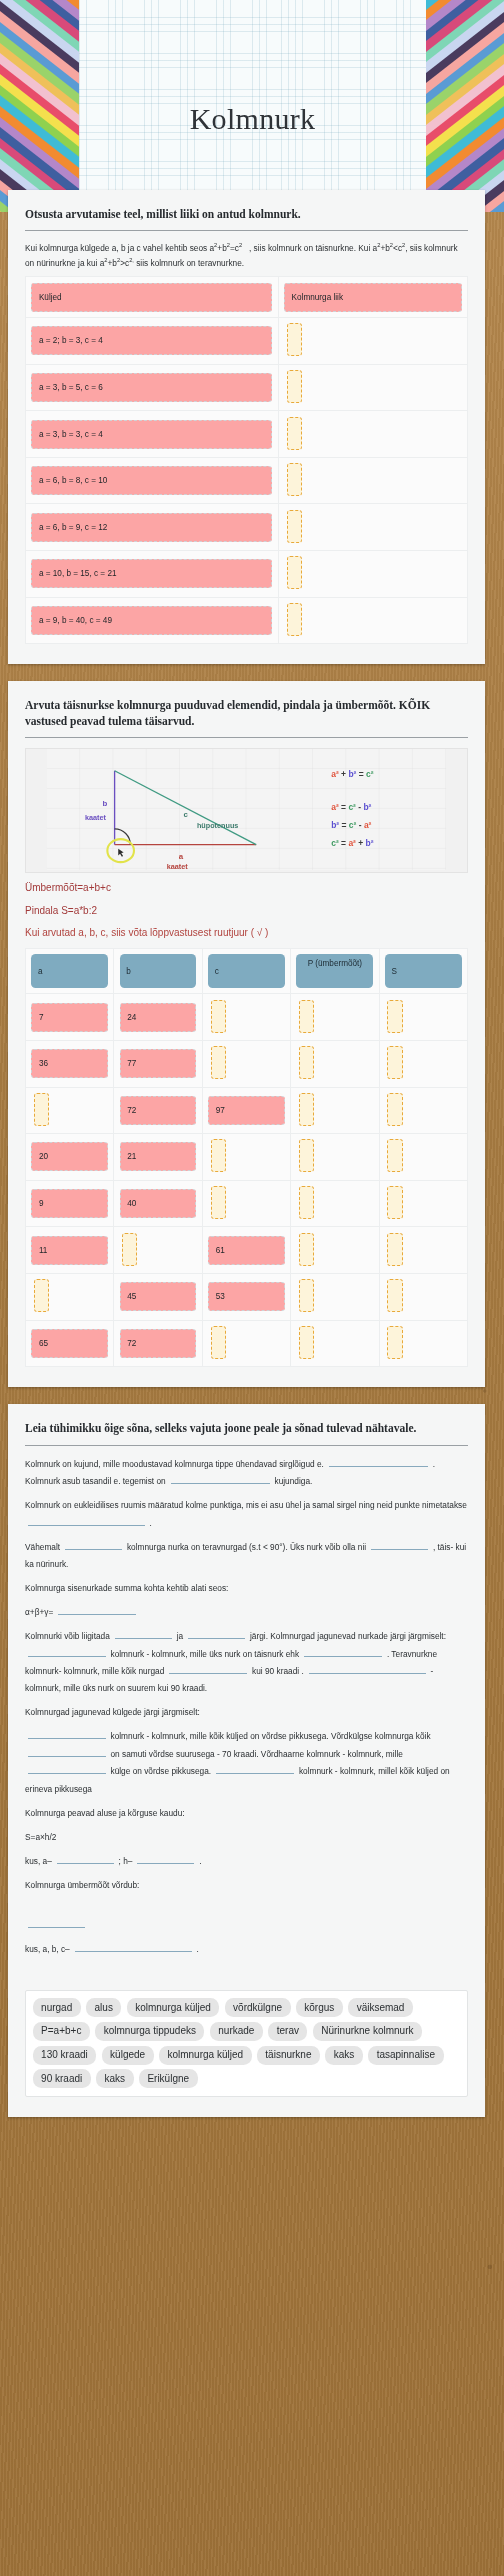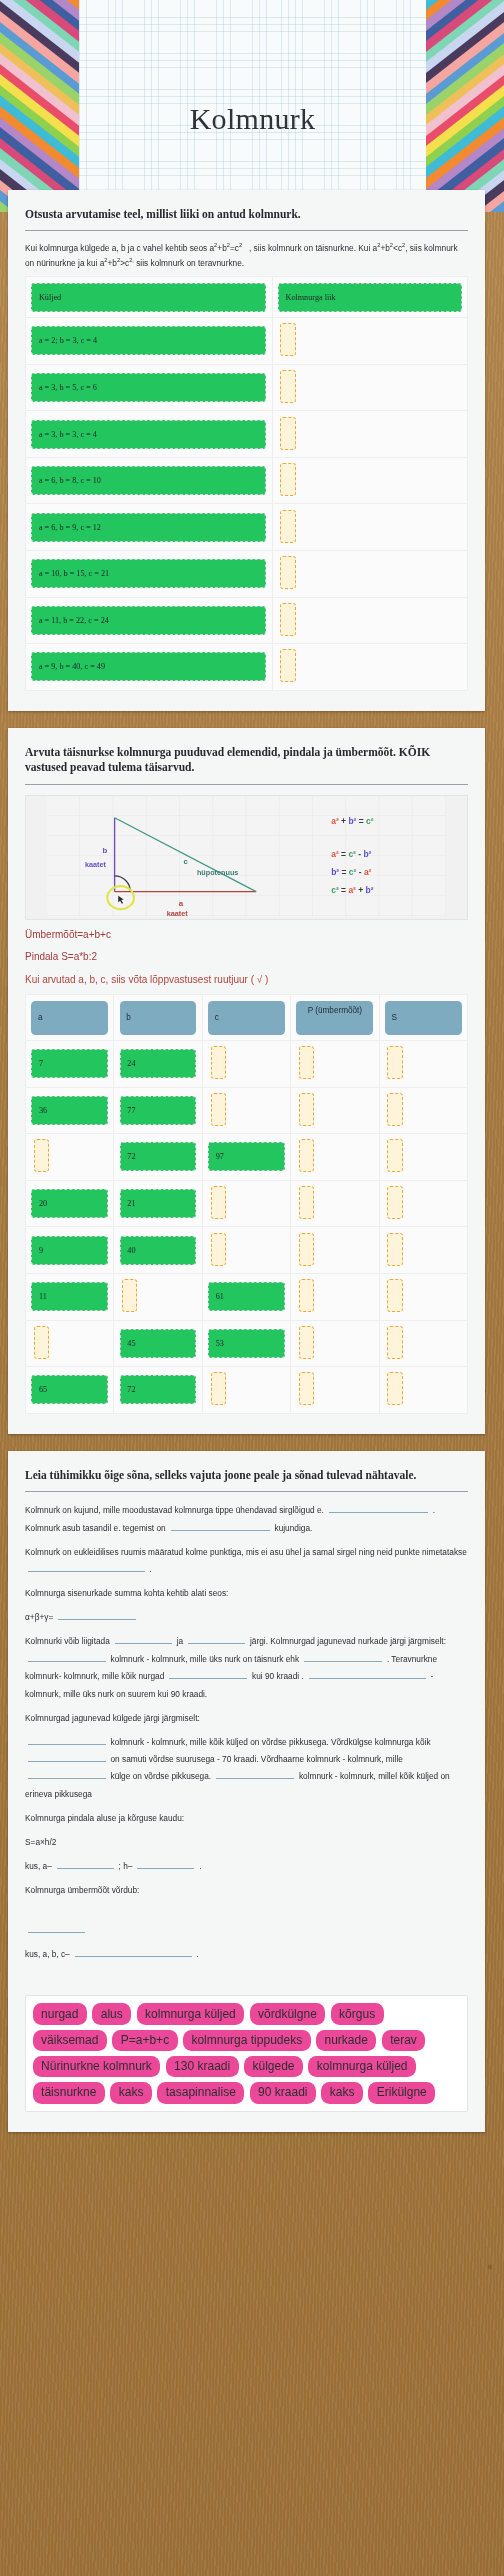--- a/index.html
+++ b/index.html
@@ -98,23 +98,22 @@
     min-height:29px;
     border-radius:3.3px;
     display:flex;
     align-items:center;
     padding:4px 6.6px;
     box-sizing:border-box;
     font-size:8.2px;
     color:#23272a;
   }
   .cell.given{
-    background:#22c55e;
+    background:#fca5a5;
     border:0.7px dashed #cfd3d6;
-    font-family:Liberation Serif, serif;
   }
   .cell.blank{
     background:#fdf4da;
     border:1.3px dashed #e8a93a;
     min-height:33px;
   }
   .cell.head{
     background:#7fabc0;
     border:none;
     color:#1d2b33;
@@ -167,24 +166,24 @@
     background:#ffffff;
     border:0.7px solid #e2e4e5;
     border-radius:2px;
     padding:7.2px 6.6px;
     margin-top:32px;
     display:flex;
     flex-wrap:wrap;
     gap:4.6px 5.3px;
   }
   .chip{
-    background:#ec4899;
+    background:#e5e5e5;
     border-radius:8.5px;
     padding:3.3px 8.5px;
-    font-size:12px;
+    font-size:10px;
     color:#2b2f32;
     white-space:nowrap;
     line-height:1.25;
   }
 </style>
 </head>
 <body>
 
 <div class="page">
 
@@ -317,26 +316,20 @@
             <td><div class="cell blank"></div></td>
           </tr>
           <tr>
             <td>
               <div class="cell given">a = 10, b = 15, c = 21</div>
             </td>
             <td><div class="cell blank"></div></td>
           </tr>
           <tr>
             <td>
-              <div class="cell given">a = 11, b = 22, c = 24</div>
-            </td>
-            <td><div class="cell blank"></div></td>
-          </tr>
-          <tr>
-            <td>
               <div class="cell given">a = 9, b = 40, c = 49</div>
             </td>
             <td><div class="cell blank"></div></td>
           </tr>
         </tbody>
     </table>
   </div>
 
   <div class="card gap">
     <h2 class="sec">Arvuta täisnurkse kolmnurga puuduvad elemendid, pindala ja ümbermõõt. KÕIK vastused peavad tulema täisarvud.</h2>
@@ -506,20 +499,27 @@
         <span class="blank b-xl"></span>
         <span>kujundiga.</span>
       </p>
 
       <p>
         <span>Kolmnurk on eukleidilises ruumis määratud kolme punktiga, mis ei asu ühel ja samal sirgel ning neid punkte nimetatakse</span>
         <span class="blank b-xxl"></span>
         <span>.</span>
       </p>
 
+      <p>
+        <span>Vähemalt</span>
+        <span class="blank b-md"></span>
+        <span>kolmnurga nurka on teravnurgad (s.t &lt; 90°). Üks nurk võib olla nii</span>
+        <span class="blank b-md"></span>
+        <span>, täis- kui ka nürinurk.</span>
+      </p>
 
       <p>Kolmnurga sisenurkade summa kohta kehtib alati seos:</p>
 
       <p>
         <span>α+β+γ=</span>
         <span class="blank b-lg"></span>
       </p>
 
       <p>
         <span>Kolmnurki võib liigitada</span>
@@ -543,21 +543,21 @@
         <span class="blank b-lg"></span>
         <span>kolmnurk - kolmnurk, mille kõik küljed on võrdse pikkusega. Võrdkülgse kolmnurga kõik</span>
         <span class="blank b-lg"></span>
         <span>on samuti võrdse suurusega - 70 kraadi. Võrdhaarne kolmnurk - kolmnurk, mille</span>
         <span class="blank b-lg"></span>
         <span>külge on võrdse pikkusega.</span>
         <span class="blank b-lg"></span>
         <span>kolmnurk - kolmnurk, millel kõik küljed on erineva pikkusega</span>
       </p>
 
-      <p>Kolmnurga pindala aluse ja kõrguse kaudu:</p>
+      <p>Kolmnurga peavad aluse ja kõrguse kaudu:</p>
       <p>S=a×h/2</p>
 
       <p>
         <span>kus, a–</span>
         <span class="blank b-md"></span>
         <span>; h–</span>
         <span class="blank b-md"></span>
         <span>.</span>
       </p>
 

